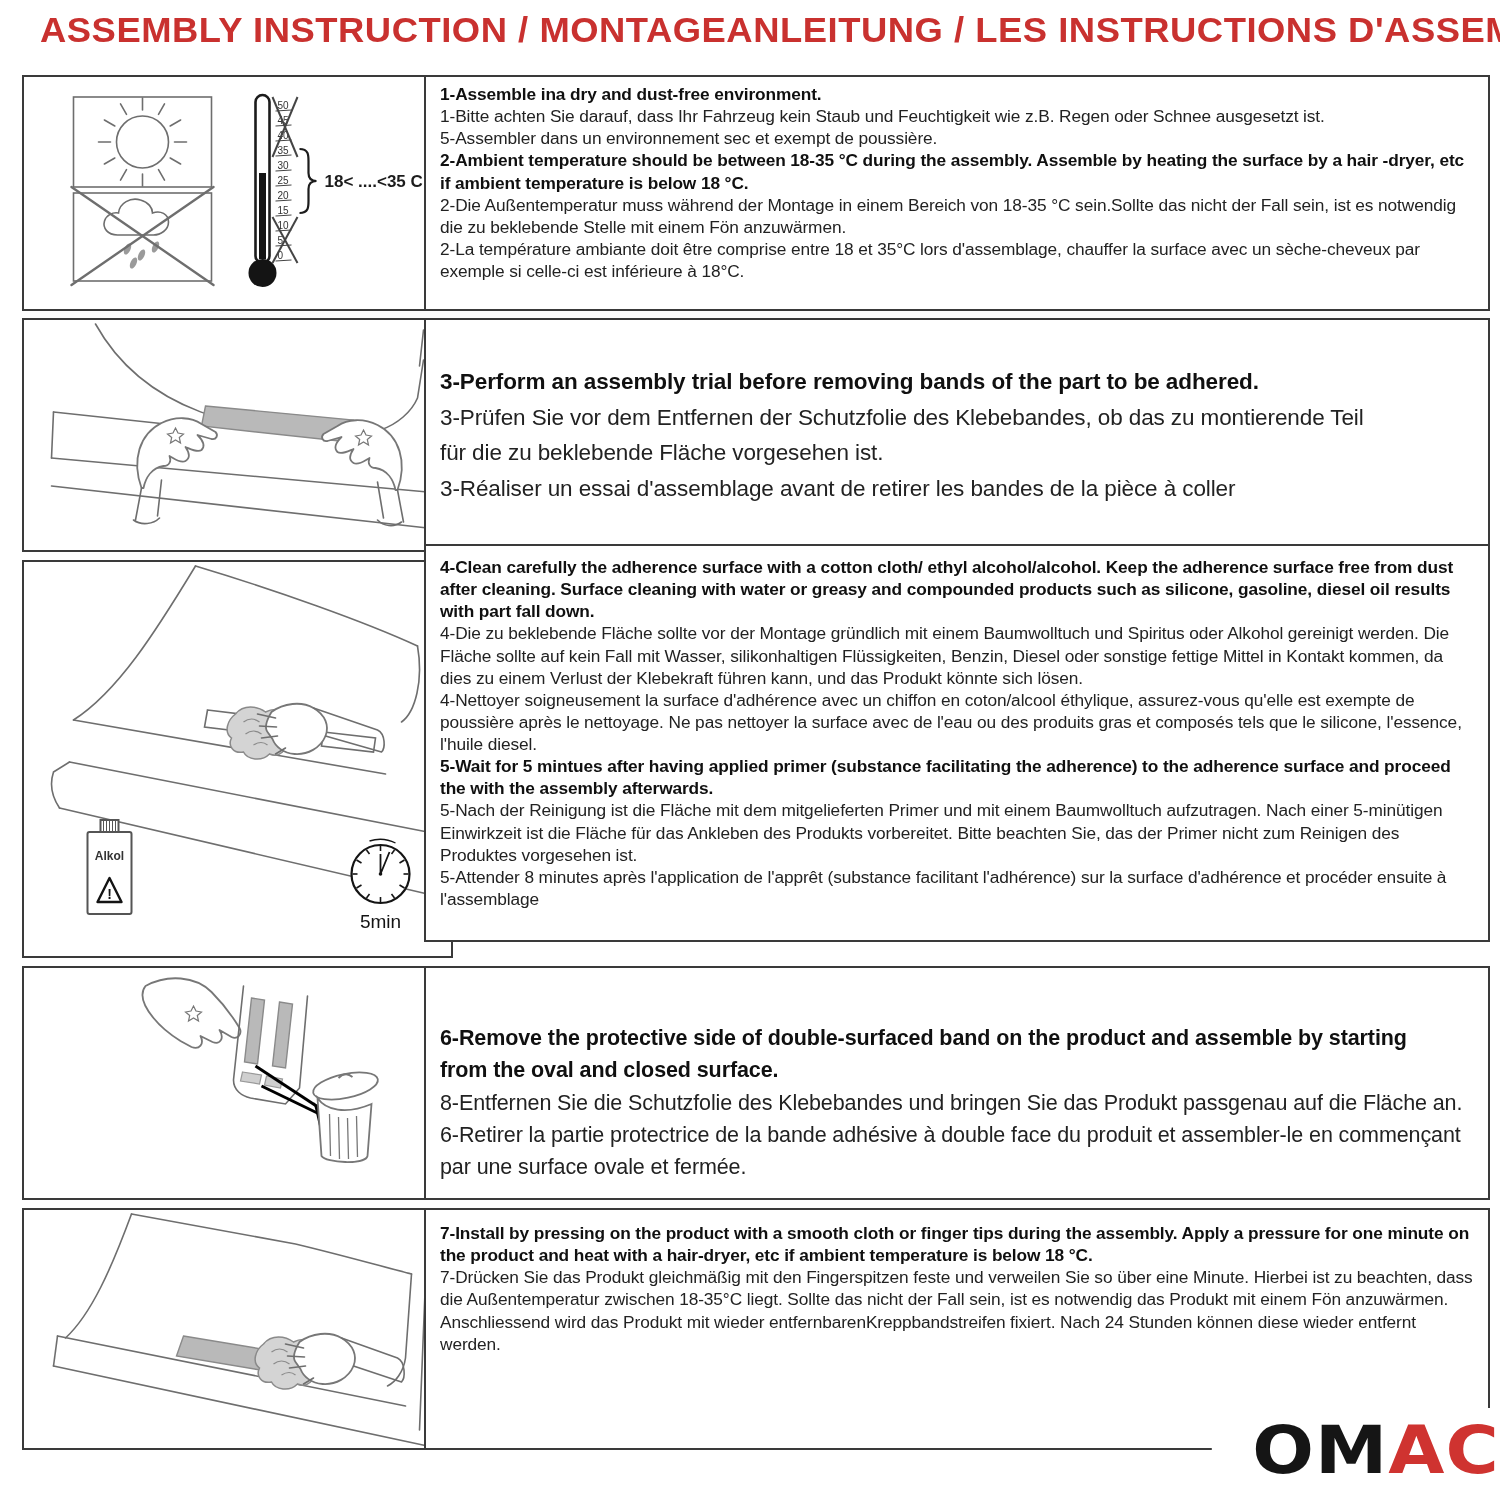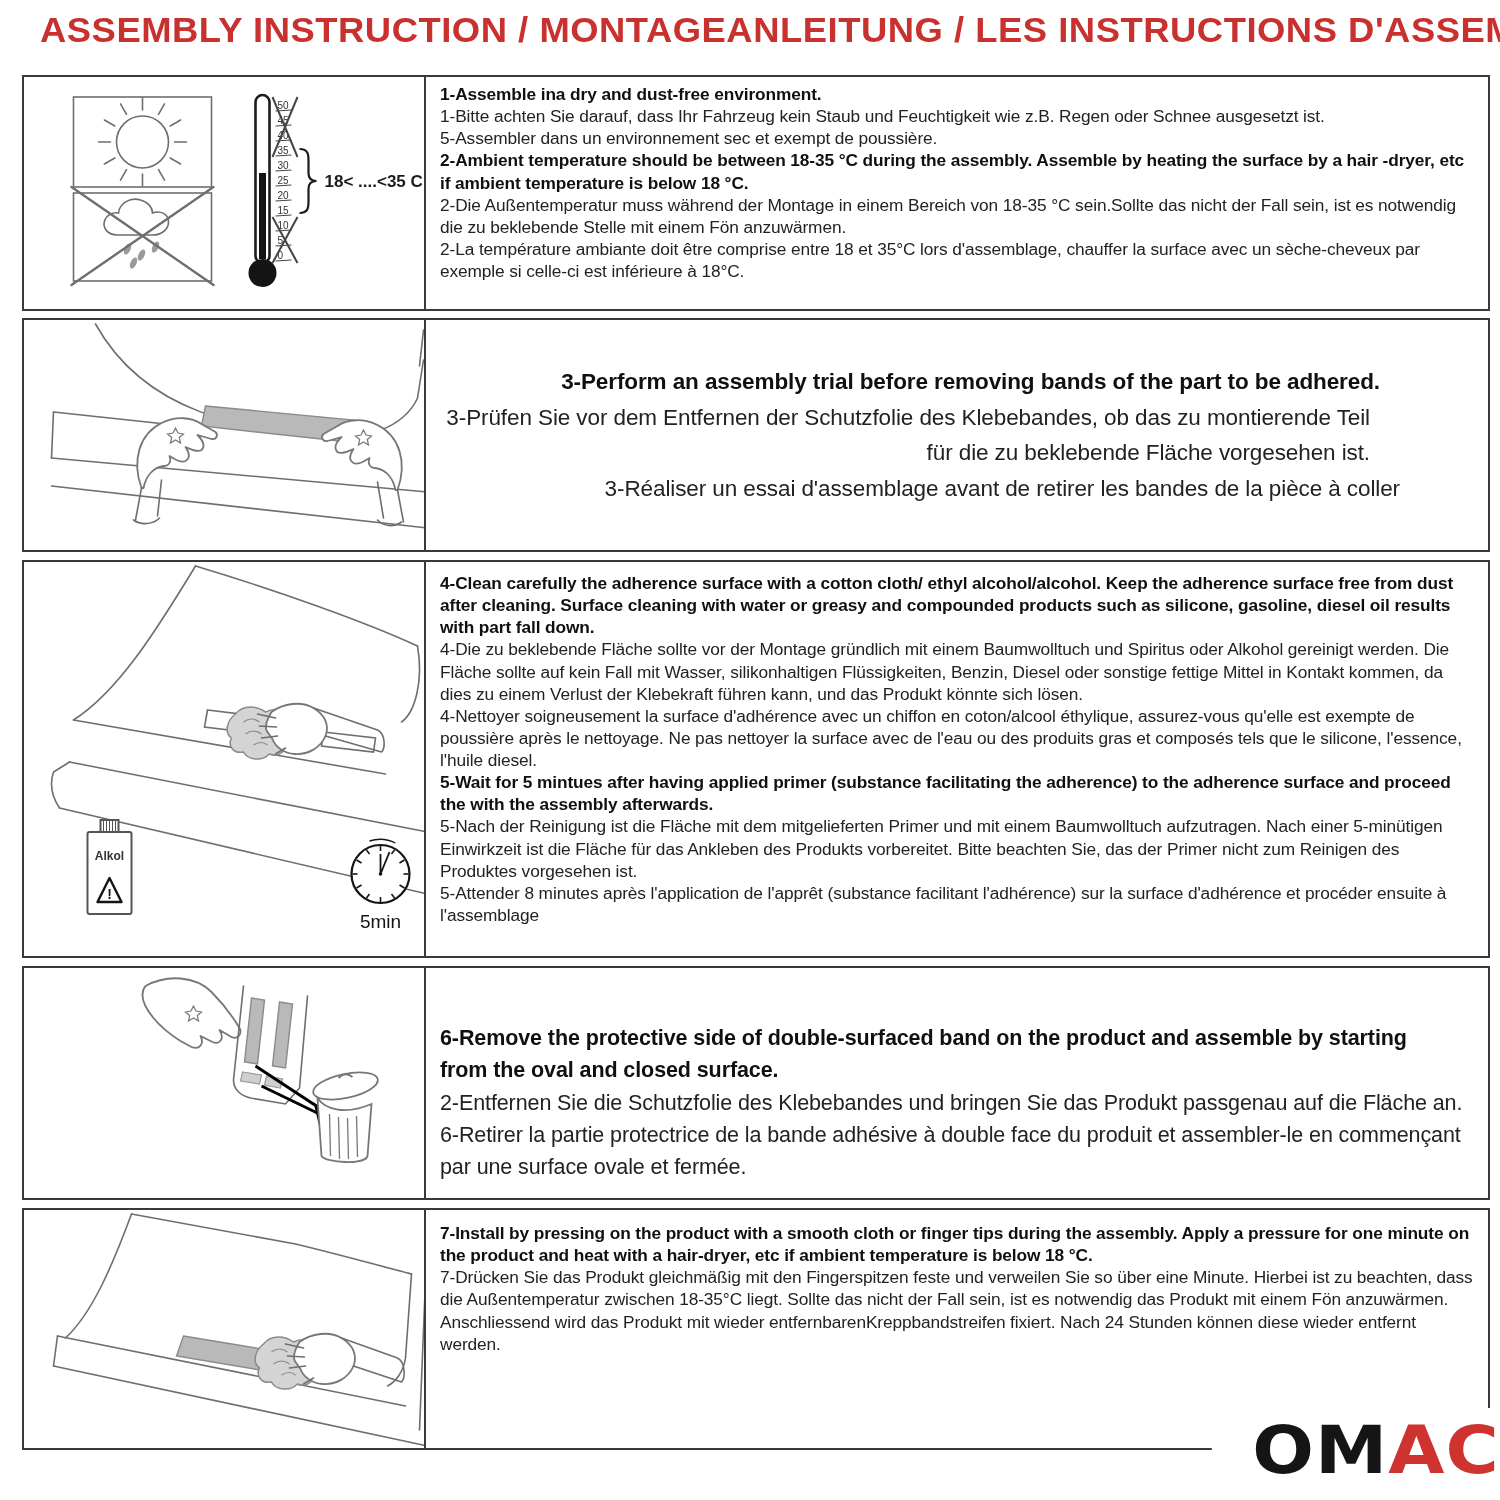--- a/index.html
+++ b/index.html
@@ -10,21 +10,21 @@
          transform:scaleX(1.04);transform-origin:left center;white-space:nowrap;}
   .box{position:absolute;background:#fff;border:2px solid #3a3a3a;box-sizing:border-box;}
   .fig{left:22px;width:431px;}
   .fig svg{position:absolute;left:0;top:0;width:100%;height:100%;}
   .txt{left:424px;width:1066px;padding:6px 14px;color:#222;}
   .txt p{margin:0;}
   .b{font-weight:bold;color:#101010;}
   .gap{margin-top:22px;}
   .fs-s{font-size:17.3px;line-height:1.28;letter-spacing:-0.1px;}
   .fs-m{font-size:21.5px;line-height:1.5;letter-spacing:-0.1px;}
-  .fs-l{font-size:22.5px;line-height:1.58;letter-spacing:-0.1px;text-align:right;}
+  .fs-l{font-size:22.5px;line-height:1.58;letter-spacing:-0.1px;}
   .lineart{stroke:#6e6e6e;stroke-width:1.6;fill:none;stroke-linecap:round;}
   .hand{fill:#fff;stroke:#777;stroke-width:1.8;stroke-linejoin:round;}
   .cloth{fill:#d4d4d4;stroke:#8a8a8a;stroke-width:1.5;}
   .striph{fill:#b9b9b9;stroke:#8a8a8a;stroke-width:1.4;}
   .tick{font-size:10px;fill:#333;}
   .logo{position:absolute;left:1238px;top:1408px;width:262px;height:86px;background:#fff;
         display:flex;align-items:center;justify-content:flex-end;
         font-weight:bold;font-family:"DejaVu Sans",sans-serif;font-size:66px;letter-spacing:1px;
         transform:scaleX(1.10);transform-origin:right center;line-height:1;}
   .logo .lb{color:#151515;}
@@ -191,21 +191,21 @@
             <line x1="311" y1="326" x2="316" y2="323"></line>
         </g>
         <path d="M335,312 L335,292 M335,312 L344,290" stroke="#141414" stroke-width="1.8" fill="none"></path>
         <path d="M324,279 A34,34 0 0 1 350,281" stroke="#141414" stroke-width="1.4" fill="none"></path>
         <circle cx="335" cy="312" r="1.8" fill="#141414"></circle>
         <text x="335" y="366" font-size="19" fill="#141414" text-anchor="middle">5min</text>
       </g>
     </svg>
   </div>
 
-  <div class="box txt fs-s" style="top:560px;height:398px;padding-top:10px;">
+  <div class="box txt fs-s" style="top:544px;height:398px;padding-top:10px;">
     <p class="b">4-Clean carefully the adherence surface with a cotton cloth/ ethyl alcohol/alcohol. Keep the adherence surface free from dust after cleaning. Surface cleaning with water or greasy and compounded products such as silicone, gasoline, diesel oil results with part fall down.</p>
     <p>4-Die zu beklebende Fläche sollte vor der Montage gründlich mit einem Baumwolltuch und Spiritus oder Alkohol gereinigt werden. Die Fläche sollte auf kein Fall mit Wasser, silikonhaltigen Flüssigkeiten, Benzin, Diesel oder sonstige fettige Mittel in Kontakt kommen, da dies zu einem Verlust der Klebekraft führen kann, und das Produkt könnte sich lösen.</p>
     <p>4-Nettoyer soigneusement la surface d'adhérence avec un chiffon en coton/alcool éthylique, assurez-vous qu'elle est exempte de poussière après le nettoyage. Ne pas nettoyer la surface avec de l'eau ou des produits gras et composés tels que le silicone, l'essence, l'huile diesel.</p>
     <p class="b gap">5-Wait for 5 mintues after having applied primer (substance facilitating the adherence) to the adherence surface and proceed the with the assembly afterwards.</p>
     <p>5-Nach der Reinigung ist die Fläche mit dem mitgelieferten Primer und mit einem Baumwolltuch aufzutragen. Nach einer 5-minütigen Einwirkzeit ist die Fläche für das Ankleben des Produkts vorbereitet. Bitte beachten Sie, das der Primer nicht zum Reinigen des Produktes vorgesehen ist.</p>
     <p>5-Attender 8 minutes après l'application de l'apprêt (substance facilitant l'adhérence) sur la surface d'adhérence et procéder ensuite à l'assemblage</p>
   </div>
 
   <div class="box fig" style="top:966px;height:234px;">
     <svg viewBox="0 0 384 230">
@@ -229,21 +229,21 @@
         <ellipse cx="300" cy="118" rx="33" ry="12" transform="rotate(-12 300 118)" fill="#fff" stroke="#777" stroke-width="1.8"></ellipse>
         <path d="M293,110 q7,-7 14,-1" fill="none" stroke="#777" stroke-width="1.8"></path>
         <path d="M272,130 C280,142 300,147 326,136 L322,188 C320,197 280,195 276,188 Z" fill="#fff" stroke="#777" stroke-width="1.8"></path>
         <path d="M284,146 L285,188 M293,149 L294,191 M302,150 L303,191 M311,148 L312,189" stroke="#777" stroke-width="1.3" fill="none"></path>
       </g>
     </svg>
   </div>
 
   <div class="box txt fs-m" style="top:966px;height:234px;padding-top:54px;">
     <p class="b" style="max-width:980px;">6-Remove the protective side of double-surfaced band on the product and assemble by starting from the oval and closed surface.</p>
-    <p>2-Entfernen Sie die Schutzfolie des Klebebandes und bringen Sie das Produkt passgenau auf die Fläche an.</p>
+    <p>8-Entfernen Sie die Schutzfolie des Klebebandes und bringen Sie das Produkt passgenau auf die Fläche an.</p>
     <p>6-Retirer la partie protectrice de la bande adhésive à double face du produit et assembler-le en commençant par une surface ovale et fermée.</p>
   </div>
 
   <div class="box fig" style="top:1208px;height:242px;">
     <svg viewBox="0 0 384 238">
       <g class="lineart">
         <path d="M86,4 C66,58 46,104 20,128"></path>
         <path d="M86,4 L250,34 C300,46 342,58 366,64"></path>
         <path d="M366,64 L360,148 C358,162 350,172 342,176"></path>
         <path d="M380,70 L374,220"></path>

